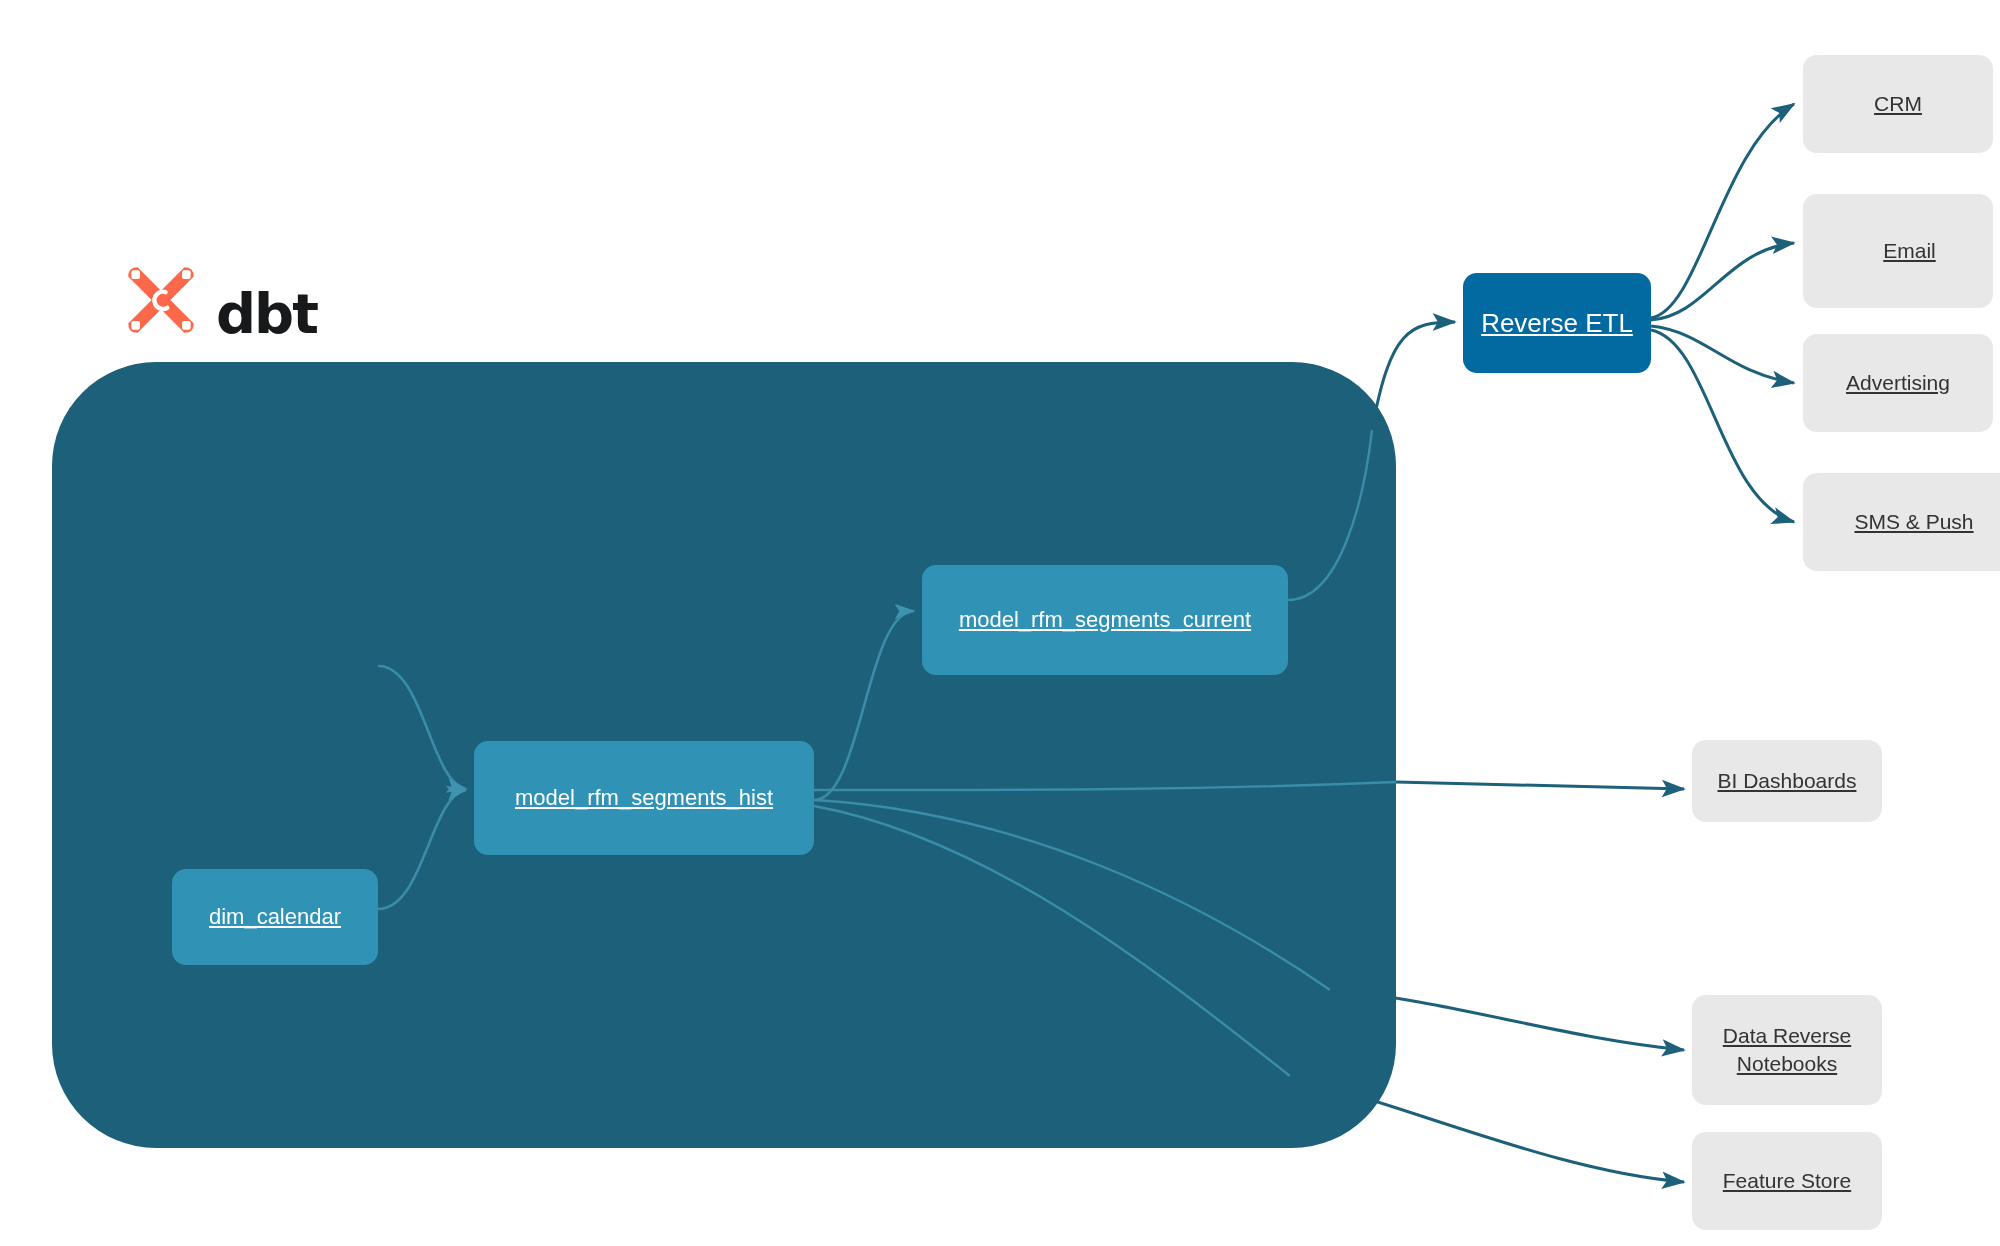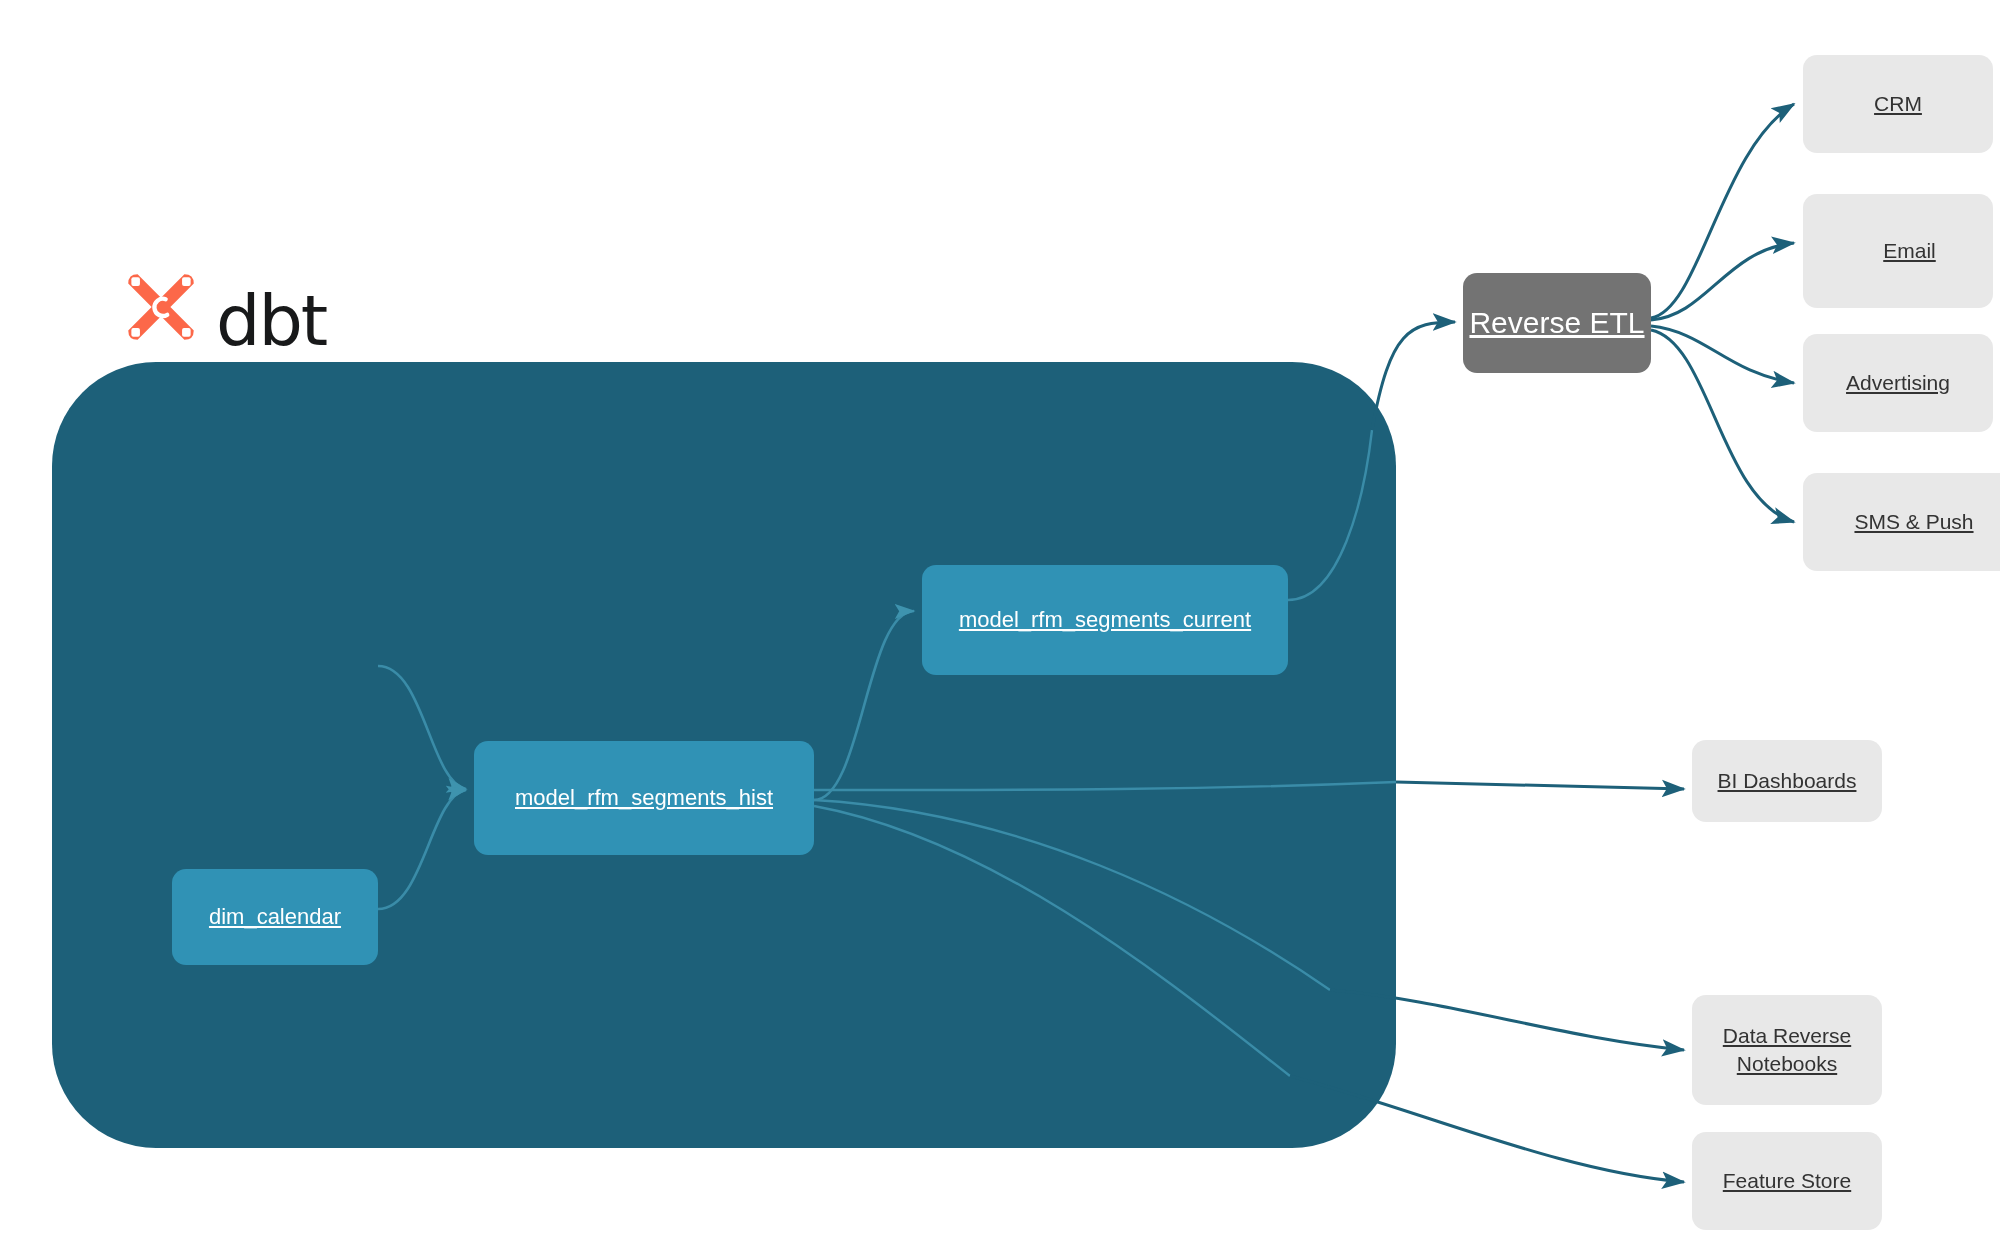--- a/index.html
+++ b/index.html
@@ -46,22 +46,22 @@
     align-items: center;
     gap: 16px;
   }
   .dbt-mark {
     width: 78px;
     height: 78px;
     display: block;
   }
   .dbt-wordmark {
     font-family: "DejaVu Sans", sans-serif;
-    font-size: 70px;
-    font-weight: normal;
+    font-size: 56px;
+    font-weight: bold;
     color: #18191a;
     letter-spacing: -2px;
     line-height: 1;
     margin-top: 28px;
   }
 
   
   .node {
     position: absolute;
     display: flex;
@@ -73,24 +73,24 @@
   }
   .node-model {
     background: #3092b5;
     color: #ffffff;
     border-radius: 14px;
     font-size: 22px;
     padding: 0 14px;
     margin-top: 8px;
   }
   .node-green {
-    background: #737373;
+    background: #0369a1;
     color: #ffffff;
     border-radius: 14px;
-    font-size: 30px;
+    font-size: 26px;
   }
   .node-dest {
     background: #e8e8e8;
     color: #333333;
     border-radius: 14px;
     font-size: 21px;
     line-height: 1.35;
   }
 
   #node-fact-payments      { left: 172px;  top: 618px;  width: 206px; height: 96px; }

